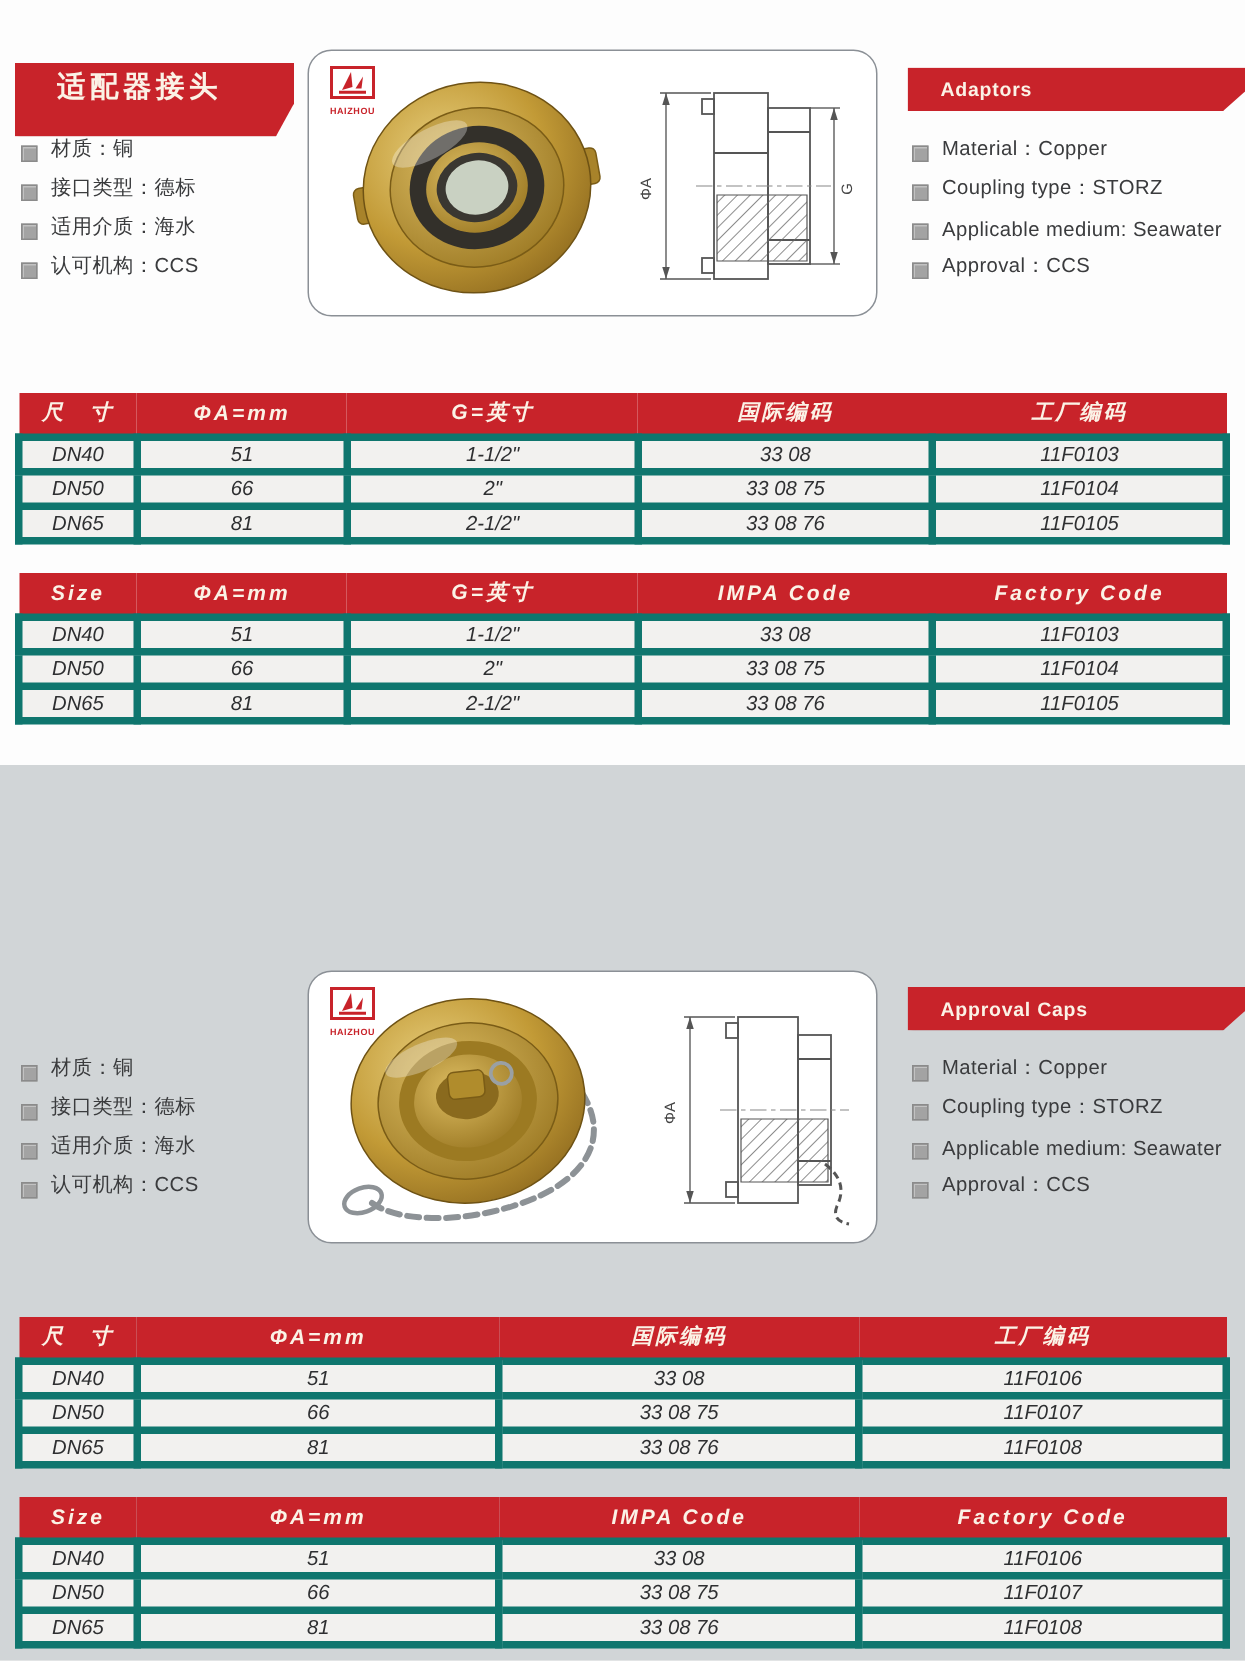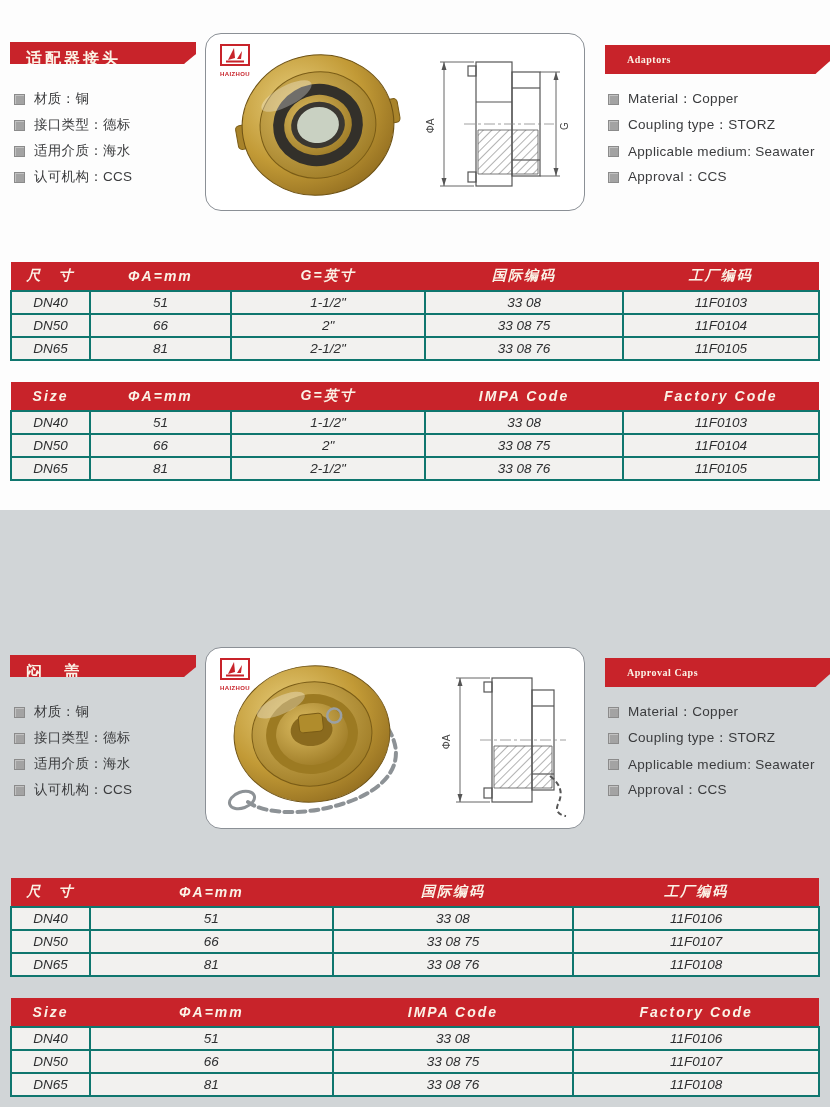--- a/index.html
+++ b/index.html
@@ -5,44 +5,44 @@
   :root { --accent:#c8232a; --section-bg:#d1d5d7; --banner-text:#fbf2e6; }
   * { margin:0; padding:0; box-sizing:border-box; }
   body { background:#e8e8e8; font-family:"Liberation Sans","DejaVu Sans",sans-serif; }
   .page { position:relative; width:830px; height:1107px; background:#fdfdfd; overflow:hidden; margin:0 auto; }
   .gray-band { position:absolute; left:0; top:510px; width:830px; height:597px; background:var(--section-bg); }
 
   
   .banner { position:absolute; background:var(--accent); color:var(--banner-text); font-weight:bold;
             clip-path:polygon(0 0,100% 0,100% 55%,93.5% 100%,0 100%);
             box-shadow:2px 2px 2px rgba(120,20,20,.35); }
-  .banner-cn { width:186px; height:22px; line-height:33px; font-size:16px; letter-spacing:3px; padding-left:16px; }
-  .banner-en { width:225px; height:29px; line-height:29px; font-size:10px; letter-spacing:.5px; padding-left:22px;font-family:Liberation Serif, serif; }
+  .banner-cn { width:186px; height:49px; line-height:33px; font-size:19px; letter-spacing:3px; padding-left:28px; }
+  .banner-en { width:225px; height:29px; line-height:29px; font-size:13px; letter-spacing:.5px; padding-left:22px; }
 
   
   .spec-list { position:absolute; }
-  .spec-row { display:flex; align-items:center; height:18px; margin-bottom:8px; }
+  .spec-row { display:flex; align-items:flex-end; height:18px; margin-bottom:8px; }
   .bullet { width:11px; height:11px; background:#a3a3a3; border:1px solid #8b8b8b;
             box-shadow:inset 1px 1px 0 #c2c2c2; margin-right:9px; flex:none; }
   .spec-text { font-size:13.5px; color:#3a3b3d; letter-spacing:.3px; white-space:nowrap; }
 
   
   .card { position:absolute; width:380px; background:#fff; border:1.5px solid #8b9096; border-radius:16px; }
   .card1 { left:205px; top:33px; height:178px; }
   .card2 { left:205px; top:647px; height:182px; }
   .logo { position:absolute; left:12px; top:10px; width:34px; text-align:center; }
   .logo-text { font-size:6px; color:var(--accent); font-weight:bold; letter-spacing:.4px; margin-top:1px; }
   .art { position:absolute; }
 
   
   .spec-table { position:absolute; left:10px; width:810px; border-collapse:collapse; table-layout:fixed;font-style:italic; }
   .spec-table th { background:var(--accent); color:var(--banner-text); font-weight:bold; font-size:14px;
                    height:29px; letter-spacing:2px; border:none; text-align:center; }
   .spec-table td { background:#f2f1ef; color:#2e2f31; font-size:13.5px; text-align:center;
-                   height:23px; border:2px solid #0f766e; }
+                   height:23px; border:5px solid #0f766e; }
   .t5 th:nth-child(1){width:9.8%} .t5 th:nth-child(2){width:17.4%} .t5 th:nth-child(3){width:24.1%}
   .t5 th:nth-child(4){width:24.4%} .t5 th:nth-child(5){width:24.3%}
   .t4 th:nth-child(1){width:9.8%} .t4 th:nth-child(2){width:30%}
   .t4 th:nth-child(3){width:29.8%} .t4 th:nth-child(4){width:30.4%}
 
   svg text { font-family:"Liberation Sans","DejaVu Sans",sans-serif; }
 </style>
 </head>
 <body>
 
@@ -225,21 +225,20 @@
           <td>81</td>
           <td>2-1/2"</td>
           <td>33 08 76</td>
           <td>11F0105</td>
         </tr>
       </tbody>
   </table>
 
   <div class="gray-band"></div>
 
-  <div class="banner banner-cn" style="left:10px;top:655px;">闷　盖</div>
 
   <div class="spec-list" style="left:14px;top:703px;">
     <div class="spec-row">
       <span class="bullet"></span>
       <span class="spec-text">材质：铜</span>
     </div>
     <div class="spec-row">
       <span class="bullet"></span>
       <span class="spec-text">接口类型：德标</span>
     </div>

